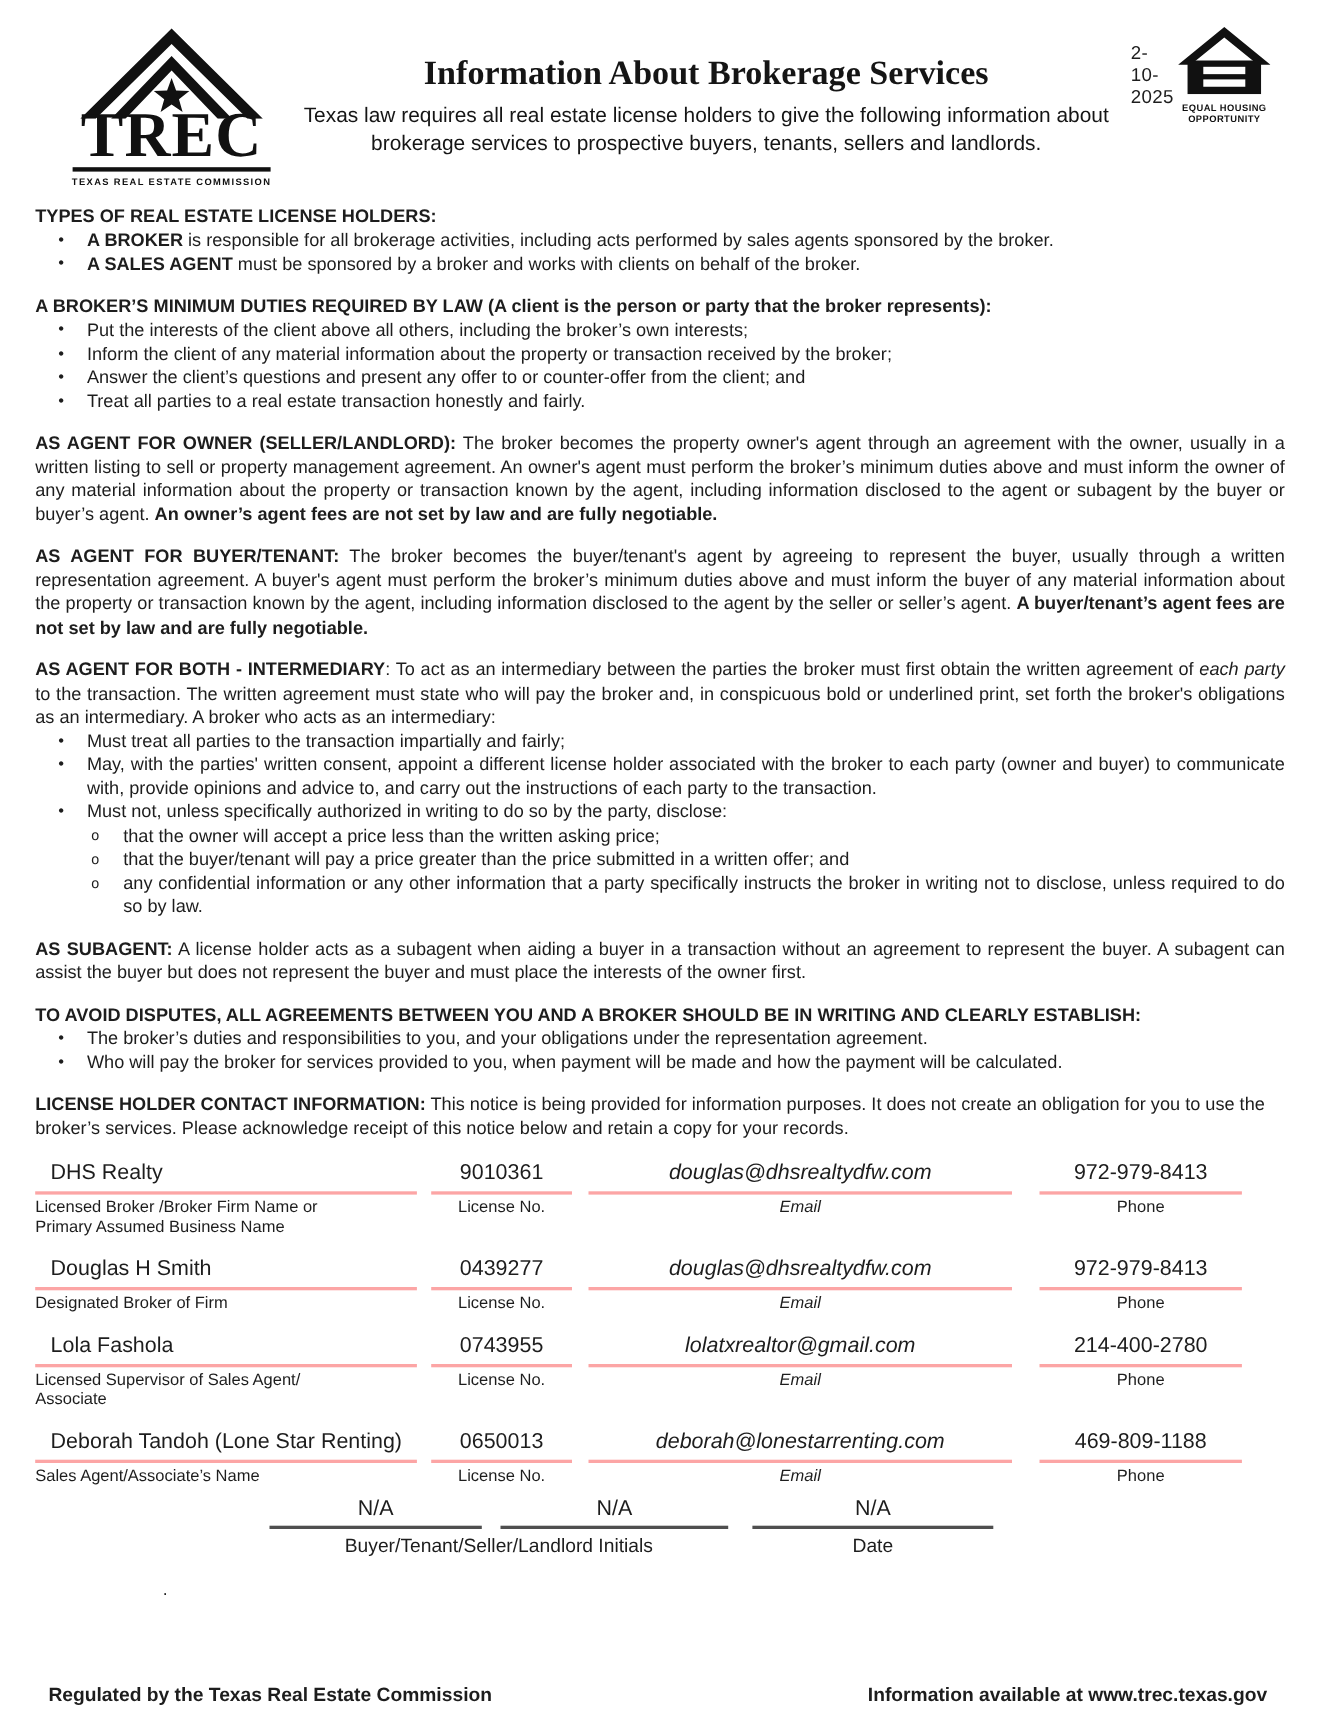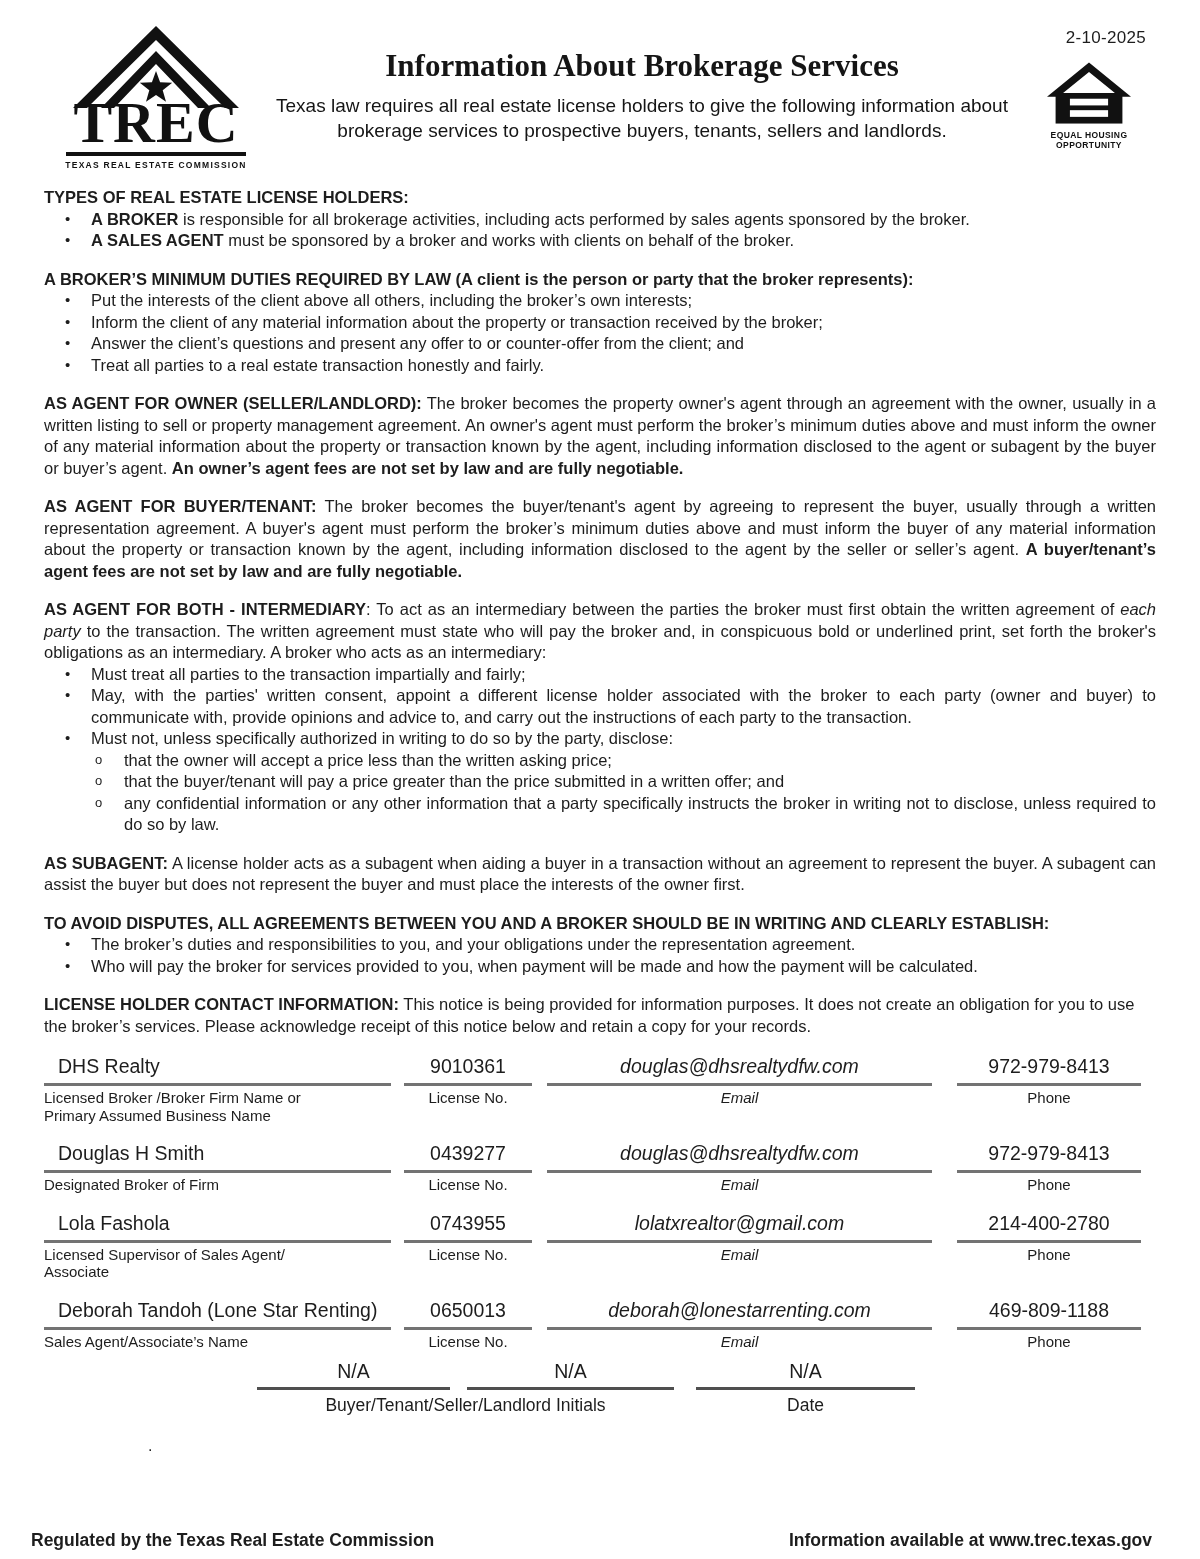--- a/index.html
+++ b/index.html
@@ -13,65 +13,65 @@
   .trec-word { font-family:"Liberation Serif", serif; font-weight:bold; font-size:58px;
                line-height:0.92; letter-spacing:1px; color:#111; margin-top:-12px; }
   .trec-rule { width:180px; height:4px; background:#111; margin-top:3px; }
   .trec-org  { font-size:8.5px; font-weight:bold; letter-spacing:1.25px; margin-top:4px;
                white-space:nowrap; color:#111; }
   .title-block { flex:1 1 auto; text-align:center; padding:0 6px; }
   .doc-title { font-family:"Liberation Serif", serif; font-size:31px; font-weight:bold;
                margin:24px 0 9px 0; color:#151515; }
   .doc-subtitle { font-size:19px; line-height:25px; max-width:770px;
                   margin:0 auto; color:#151515; }
-  .right-block { width:122px; flex:0 0 auto; display:flex; flex-direction:column; align-items:center; }
+  .right-block { width:122px; flex:0 0 auto; display:flex; flex-direction:row; align-items:center; }
   .doc-date { font-size:17px; letter-spacing:0.3px; align-self:flex-end; margin:4px 4px 14px 0; }
   .eho-text { font-size:8.5px; font-weight:bold; line-height:10px; letter-spacing:0.4px;
               text-align:center; margin-top:2px; color:#111; }
 
   
-  .content { padding:0 44px; font-size:16.5px; line-height:21.5px; }
+  .content { padding:0 32px; font-size:16.5px; line-height:21.5px; }
   .sec { margin-top:17px; }
   .h { font-weight:bold; }
   p { margin:0; }
   .just { text-align:justify; }
   ul { list-style:none; margin:0; padding:0; }
   .b1 > li { position:relative; padding-left:47px; }
   .b1 > li > .mark { position:absolute; left:21px; top:-1px; font-size:15px; }
   .b2 > li { position:relative; padding-left:80px; }
   .b2 > li > .mark { position:absolute; left:51px; top:-1px; font-size:13px; }
 
   
   .ctable { margin-top:4px; }
   .crow { display:flex; margin-top:13px; }
   .c-name { width:347px; flex:0 0 auto; }
   .c-lic  { width:128px; flex:0 0 auto; margin-left:13px; }
   .c-em   { width:385px; flex:0 0 auto; margin-left:15px;font-style:italic; }
   .c-ph   { width:184px; flex:0 0 auto; margin-left:25px; }
   .val { height:33px; display:flex; align-items:center; justify-content:center;
-         font-size:19.5px; border-bottom:3px solid #737373; white-space:nowrap; }
+         font-size:19.5px; border-bottom:3px solid #fca5a5; white-space:nowrap; }
   .c-name .val { justify-content:flex-start; padding-left:14px; }
   .flabel { font-size:15px; line-height:17.5px; margin-top:3px; text-align:center; }
   .c-name .flabel { text-align:left; max-width:262px; }
 
   
   .initials { position:relative; height:84px; margin-top:8px; }
   .iv  { position:absolute; top:0; height:27px; display:flex; align-items:center;
          justify-content:center; font-size:19.5px; }
   .il  { position:absolute; top:29px; border-bottom:3px solid #4f4f4f; }
   .ilab{ position:absolute; top:37px; font-size:17.5px; text-align:center; }
   .pos1 { left:213px; width:193px; }
   .pos2 { left:423px; width:207px; }
   .pos3 { left:652px; width:219px; }
   .ilab-init { left:213px; width:417px; }
   .ilab-date { left:652px; width:219px; }
   .stray { position:absolute; left:148px; top:1437px; font-size:16px; }
 
   
-  .footer { position:absolute; left:31px; right:48px; bottom:8px; }
+  .footer { position:absolute; left:44px; right:48px; bottom:8px; }
   .footer-row { display:flex; justify-content:space-between; font-weight:bold; font-size:17.5px; }
   .form-id { text-align:right; font-size:16.5px; margin-top:10px; }
 </style>
 </head>
 <body>
 
 <div class="page">
 
   <div class="header">
 

